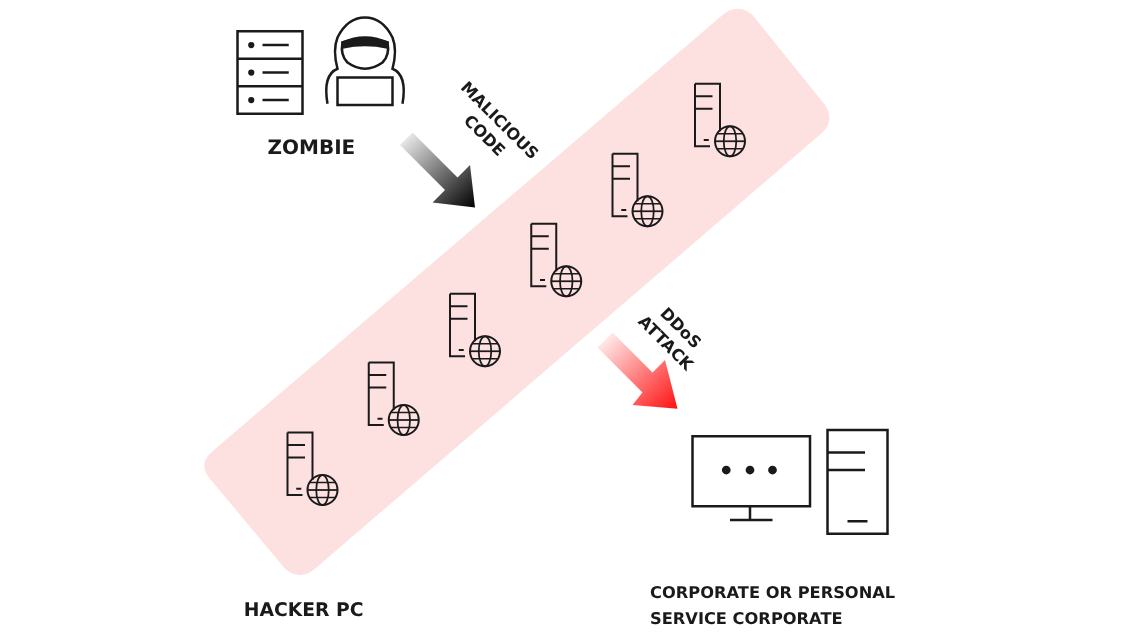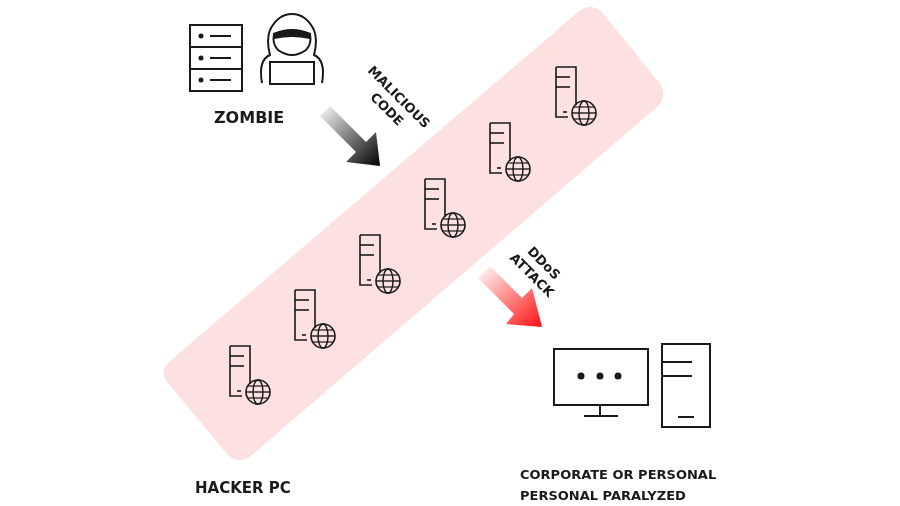--- a/index.html
+++ b/index.html
@@ -96,14 +96,14 @@
 
 <div class="lbl" style="left:498px;top:252px;font-size:13px;line-height:17px;text-align:center;transform:rotate(45deg);transform-origin:center;width:80px;">
   <div>DDoS</div>
   <div>ATTACK</div>
 </div>
 
 <div class="lbl" style="left:195px;top:479px;font-size:15px;">HACKER PC</div>
 
 <div class="lbl" style="left:520px;top:464px;width:242px;font-size:13px;line-height:21px;text-align:left;">
   <div>CORPORATE OR PERSONAL</div>
-  <div>PERSONAL PARALYZED</div>
+  <div>SERVICE CORPORATE</div>
 </div>
 
 </body></html>

